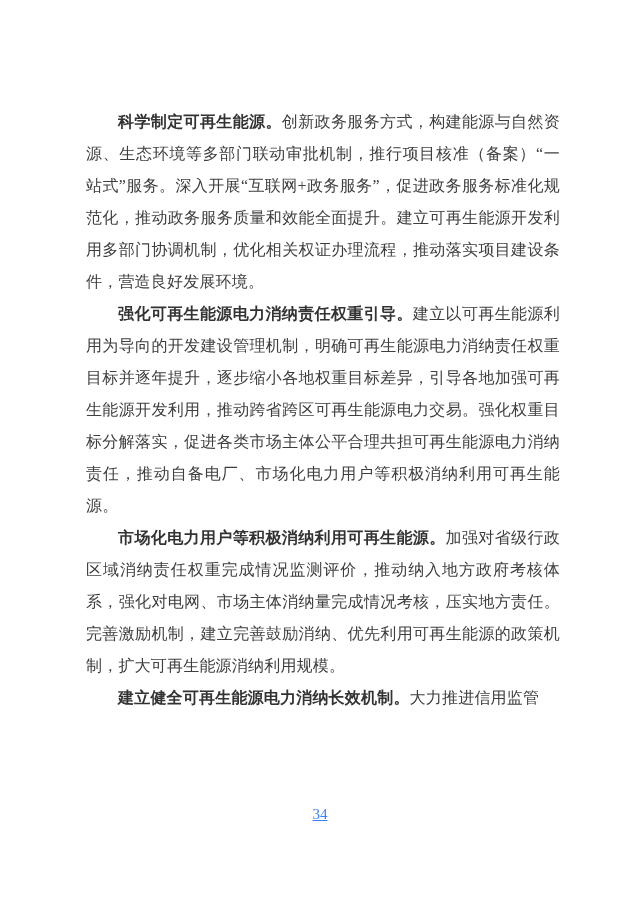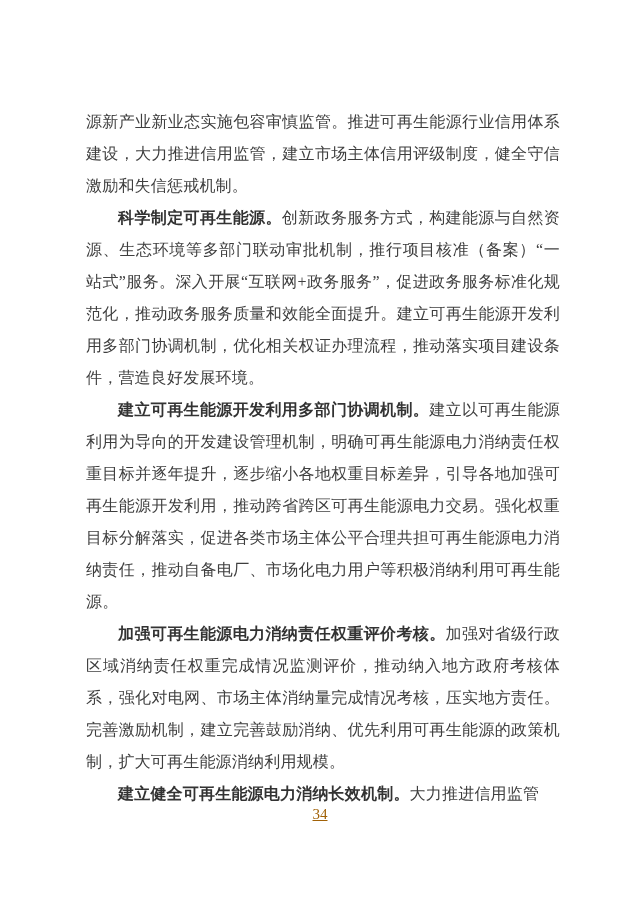--- a/index.html
+++ b/index.html
@@ -43,29 +43,28 @@
     font-weight: bold;
     color: #333333;
   }
   .page-number {
     position: absolute;
     top: 806px;
     left: 0;
     width: 100%;
     text-align: center;
     font-size: 15px;
-    color: #a16207;
+    color: #3b82f6;
     text-decoration: underline;
   }
 </style>
 </head>
 <body>
 
 <div class="page">
   <div class="content" id="content">
-      <p class="no-indent"><span>源新产业新业态实施包容审慎监管。推进可再生能源行业信用体系建设，大力推进信用监管，建立市场主体信用评级制度，健全守信激励和失信惩戒机制。</span></p>
       <p><span class="lead">科学制定可再生能源。</span><span>创新政务服务方式，构建能源与自然资源、生态环境等多部门联动审批机制，推行项目核准（备案）“一站式”服务。深入开展“互联网+政务服务”，促进政务服务标准化规范化，推动政务服务质量和效能全面提升。建立可再生能源开发利用多部门协调机制，优化相关权证办理流程，推动落实项目建设条件，营造良好发展环境。</span></p>
-      <p><span class="lead">建立可再生能源开发利用多部门协调机制。</span><span>建立以可再生能源利用为导向的开发建设管理机制，明确可再生能源电力消纳责任权重目标并逐年提升，逐步缩小各地权重目标差异，引导各地加强可再生能源开发利用，推动跨省跨区可再生能源电力交易。强化权重目标分解落实，促进各类市场主体公平合理共担可再生能源电力消纳责任，推动自备电厂、市场化电力用户等积极消纳利用可再生能源。</span></p>
-      <p><span class="lead">加强可再生能源电力消纳责任权重评价考核。</span><span>加强对省级行政区域消纳责任权重完成情况监测评价，推动纳入地方政府考核体系，强化对电网、市场主体消纳量完成情况考核，压实地方责任。完善激励机制，建立完善鼓励消纳、优先利用可再生能源的政策机制，扩大可再生能源消纳利用规模。</span></p>
+      <p><span class="lead">强化可再生能源电力消纳责任权重引导。</span><span>建立以可再生能源利用为导向的开发建设管理机制，明确可再生能源电力消纳责任权重目标并逐年提升，逐步缩小各地权重目标差异，引导各地加强可再生能源开发利用，推动跨省跨区可再生能源电力交易。强化权重目标分解落实，促进各类市场主体公平合理共担可再生能源电力消纳责任，推动自备电厂、市场化电力用户等积极消纳利用可再生能源。</span></p>
+      <p><span class="lead">市场化电力用户等积极消纳利用可再生能源。</span><span>加强对省级行政区域消纳责任权重完成情况监测评价，推动纳入地方政府考核体系，强化对电网、市场主体消纳量完成情况考核，压实地方责任。完善激励机制，建立完善鼓励消纳、优先利用可再生能源的政策机制，扩大可再生能源消纳利用规模。</span></p>
       <p><span class="lead">建立健全可再生能源电力消纳长效机制。</span><span>大力推进信用监管</span></p>
     </div>
   <div class="page-number">34</div>
 </div>
 
 </body></html>

